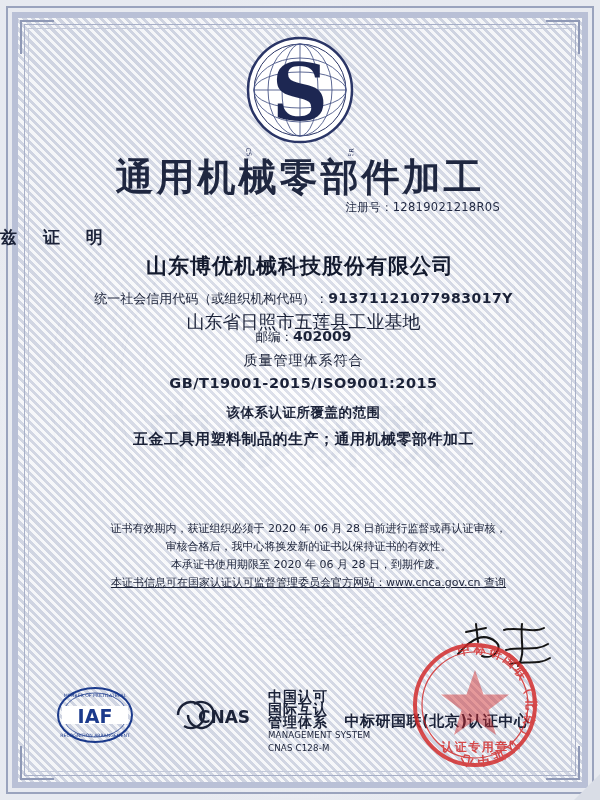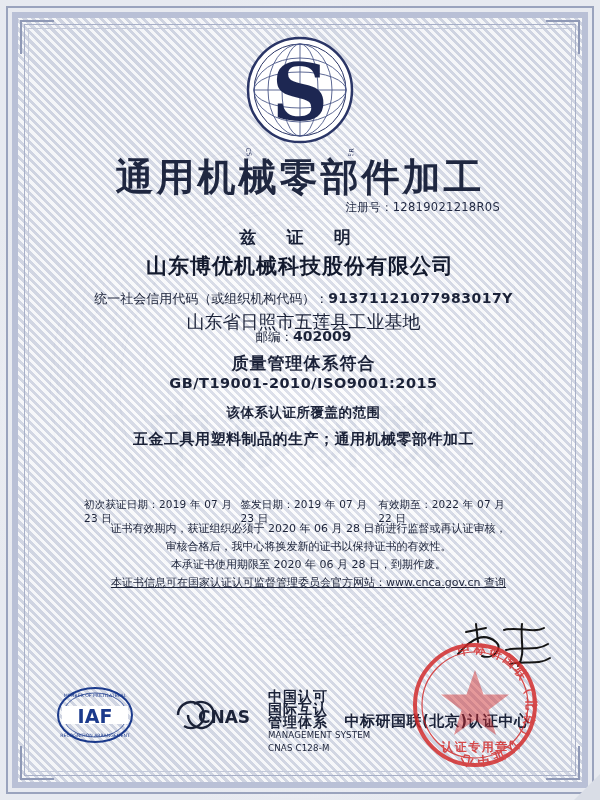--- a/index.html
+++ b/index.html
@@ -114,26 +114,25 @@
     top: 200px;
     font-size: 11.5px;
     color: #1f2740;
     letter-spacing: .3px;
   }
 
   .hereby {
     position: absolute;
     left: 0; right: 0;
     top: 226px;
-    text-align: center;
+    text-align: left;
     font-size: 17px;
     letter-spacing: 10px;
     color: #1b2238;
     font-weight: bold;
-    font-family: Liberation Mono, monospace;
   }
 
   .company {
     position: absolute;
     left: 0; right: 0;
     top: 252px;
     text-align: center;
     font-size: 21px;
     font-weight: bold;
     letter-spacing: 1px;
@@ -147,21 +146,21 @@
     color: #1b2238;
     padding-left: 7px;
   }
 
   .credit-code { top: 290px; font-size: 13px; }
   .credit-code b { font-size: 14px; letter-spacing: .5px; }
   .address { top: 310px; font-size: 18px; }
   .postcode { top: 328px; font-size: 12.5px; }
   .postcode b { font-size: 14px; }
 
-  .conform { top: 352px; font-size: 17px; font-weight: bold; letter-spacing: 1px; }
+  .conform { top: 352px; font-size: 14px; font-weight: normal; letter-spacing: 1px; }
   .standard { top: 375px; font-size: 14.5px; font-weight: bold; letter-spacing: .5px; }
   .scope-label { top: 404px; font-size: 13.5px; font-weight: bold; letter-spacing: .5px; }
   .scope-value { top: 430px; font-size: 15px; font-weight: bold; letter-spacing: .5px; }
 
   .dates-row {
     position: absolute;
     left: 84px; right: 84px;
     top: 498px;
     display: flex;
     justify-content: space-between;
@@ -353,35 +352,24 @@
     <span>统一社会信用代码（或组织机构代码）：</span><b>91371121077983017Y</b>
   </div>
 
   <div class="line-center address">山东省日照市五莲县工业基地</div>
 
   <div class="line-center postcode">
     <span>邮编：</span><b>402009</b>
   </div>
 
   <div class="line-center conform">质量管理体系符合</div>
-  <div class="line-center standard">GB/T19001-2010/ISO9001:2015</div>
+  <div class="line-center standard">GB/T19001-2015/ISO9001:2015</div>
   <div class="line-center scope-label">该体系认证所覆盖的范围</div>
   <div class="line-center scope-value">五金工具用塑料制品的生产；通用机械零部件加工</div>
 
-  <div class="dates-row">
-    <div>
-      <span>初次获证日期：</span><span>2019 年 07 月 23 日</span>
-    </div>
-    <div>
-      <span>签发日期：</span><span>2019 年 07 月 23 日</span>
-    </div>
-    <div>
-      <span>有效期至：</span><span>2022 年 07 月 22 日</span>
-    </div>
-  </div>
 
   <div class="notes">
     <span class="nl">证书有效期内，获证组织必须于 2020 年 06 月 28 日前进行监督或再认证审核，</span>
     <span class="nl">审核合格后，我中心将换发新的证书以保持证书的有效性。</span>
     <span class="nl">本承证书使用期限至 2020 年 06 月 28 日，到期作废。</span>
     <span class="nl underline">本证书信息可在国家认证认可监督管理委员会官方网站：www.cnca.gov.cn 查询</span>
   </div>
 
   <svg class="iaf" viewBox="0 0 78 58">
     <ellipse cx="39" cy="29" rx="37" ry="27" fill="none" stroke="#1b3a8c" stroke-width="2"></ellipse>

